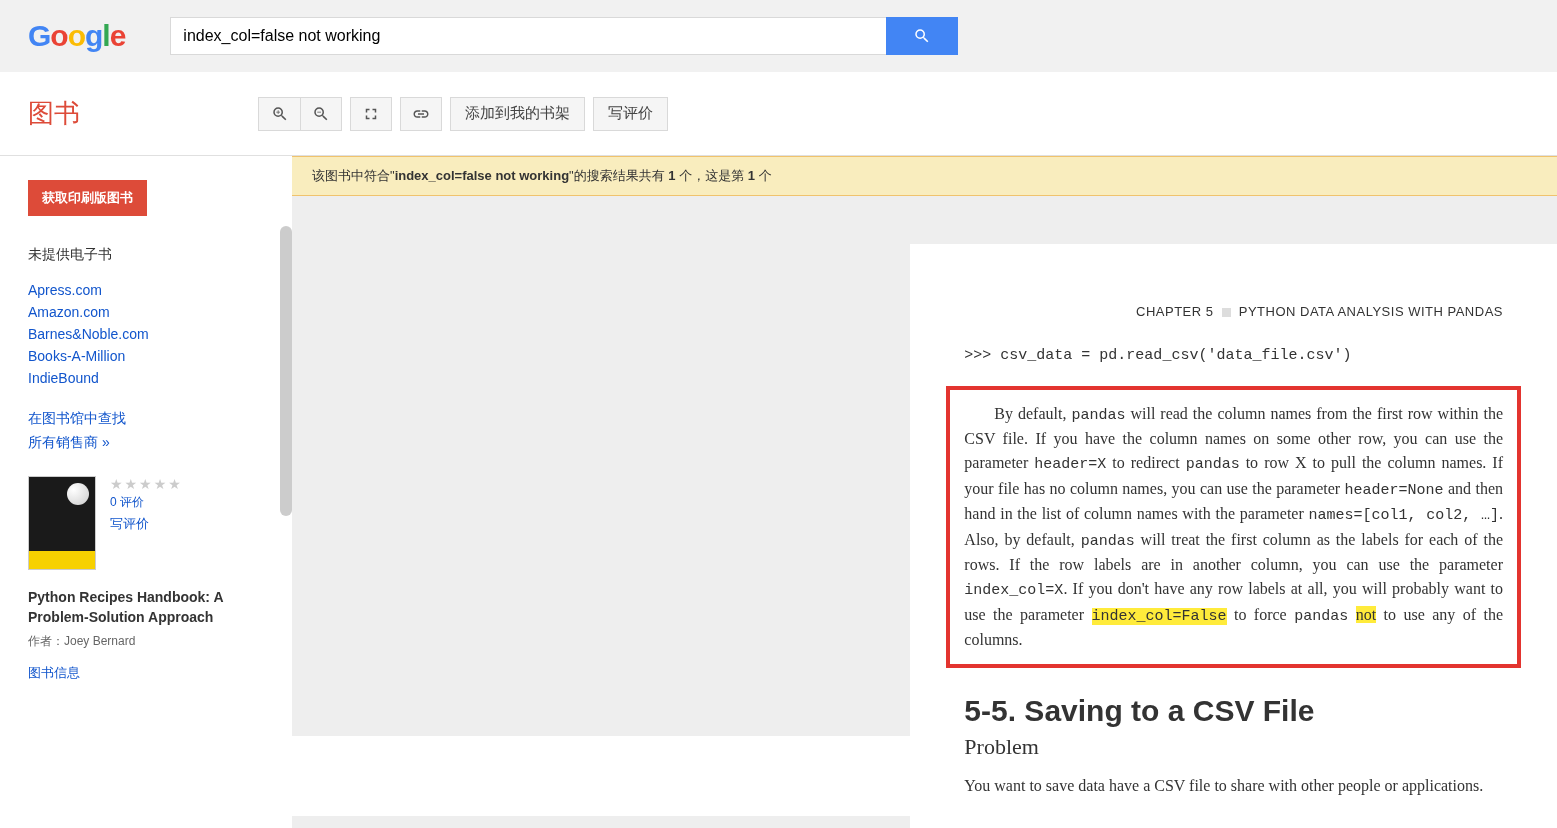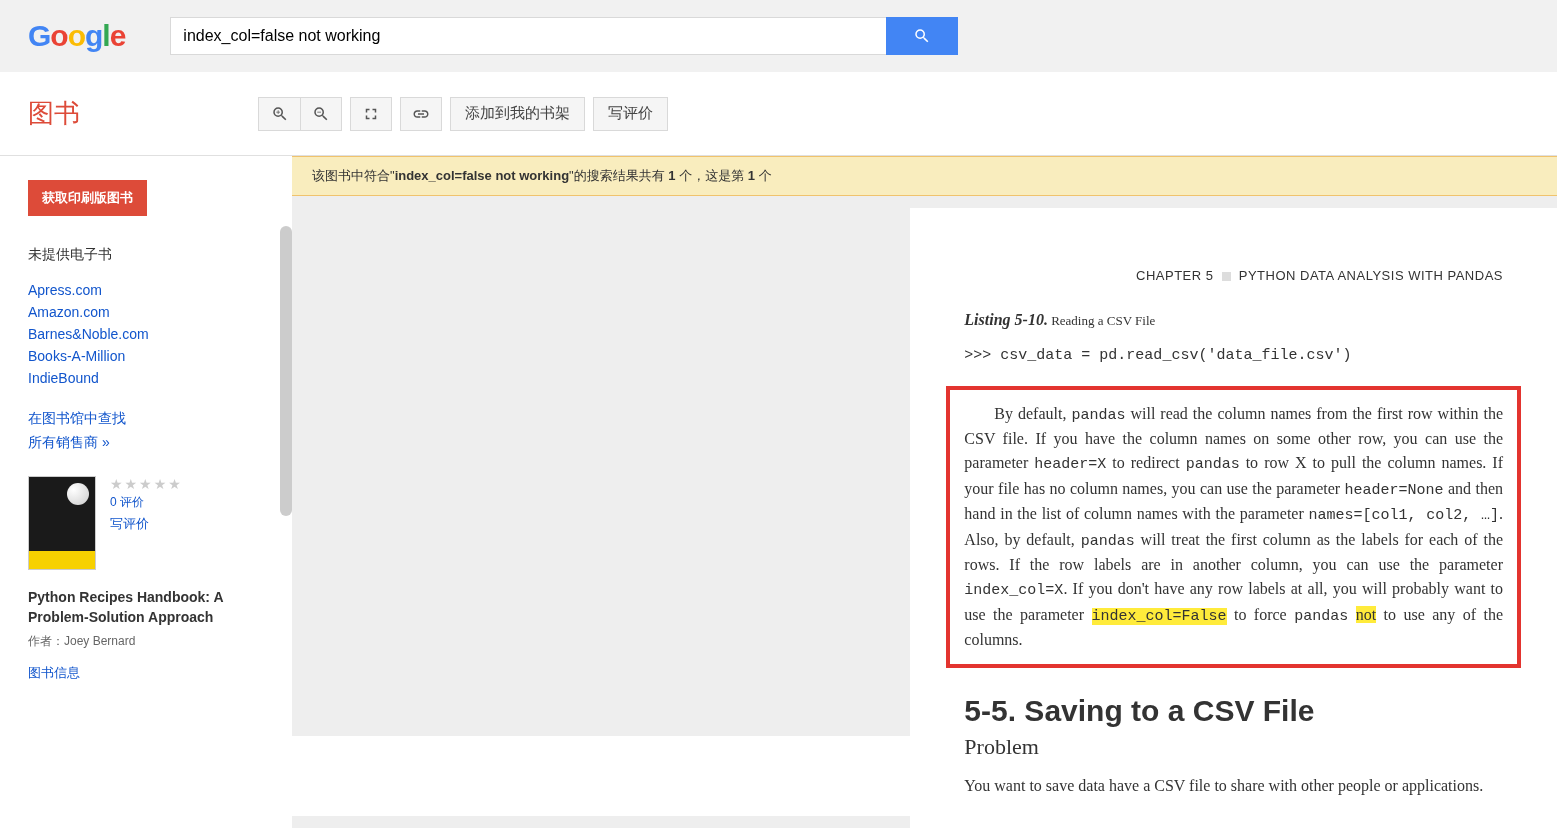--- a/index.html
+++ b/index.html
@@ -146,24 +146,20 @@
       <span>该图书中符合"</span><b>index_col=false not working</b><span>"的搜索结果共有 </span><b>1</b><span> 个，这是第 </span><b>1</b><span> 个</span>
     </div>
     <div class="page-area">
       <div class="page-stub"></div>
       <div class="page">
         <div class="chapter-hdr">
           <span>CHAPTER 5</span>
           <span class="sq"></span>
           <span>PYTHON DATA ANALYSIS WITH PANDAS</span>
         </div>
-        <div>
-          <span class="listing">Listing 5-10.</span>
-          <span class="listing-title">Reading a CSV File</span>
-        </div>
         <div class="code-line">&gt;&gt;&gt; csv_data = pd.read_csv('data_file.csv')</div>
         <div class="highlight-box">
           <p class="para">
             &nbsp;&nbsp;&nbsp;&nbsp;&nbsp;&nbsp;<span>By default, </span><span class="cd">pandas</span><span> will read the column names from the first row within the CSV file. If you have the column names on some other row, you can use the parameter </span><span class="cd">header=X</span><span> to redirect </span><span class="cd">pandas</span><span> to row X to pull the column names. If your file has no column names, you can use the parameter </span><span class="cd">header=None</span><span> and then hand in the list of column names with the parameter </span><span class="cd">names=[col1, col2, …]</span><span>. Also, by default, </span><span class="cd">pandas</span><span> will treat the first column as the labels for each of the rows. If the row labels are in another column, you can use the parameter </span><span class="cd">index_col=X</span><span>. If you don't have any row labels at all, you will probably want to use the parameter </span><span class="cd hl">index_col=False</span><span> to force </span><span class="cd">pandas</span><span> </span><span class="hl">not</span><span> to use any of the columns.</span>
           </p>
         </div>
         <div class="sec-title">5-5. Saving to a CSV File</div>
         <div class="sub-title">Problem</div>
         <p class="body-text">You want to save data have a CSV file to share with other people or applications.</p>
       </div>

